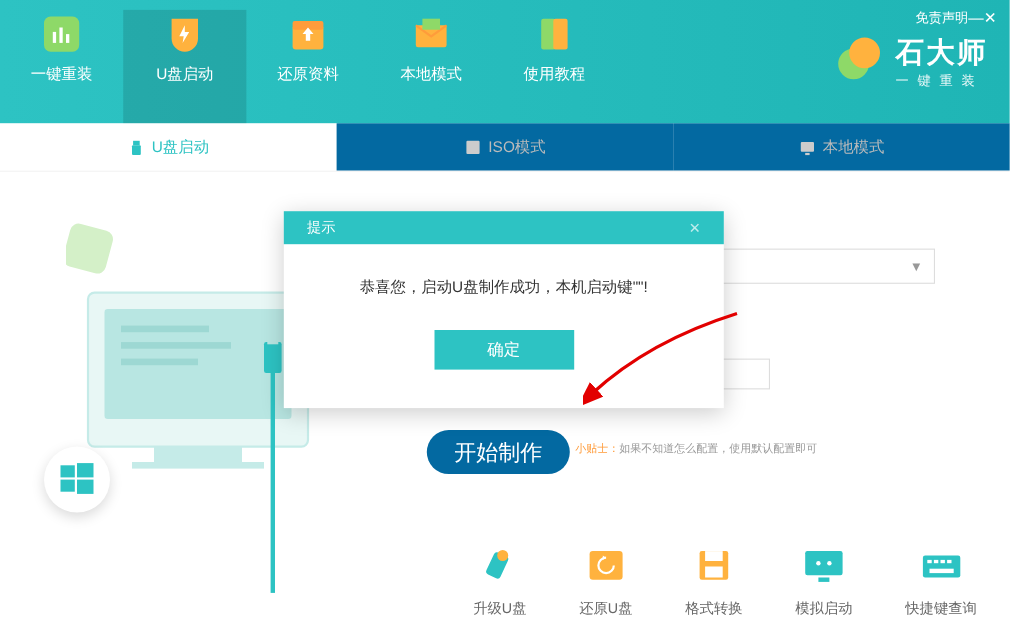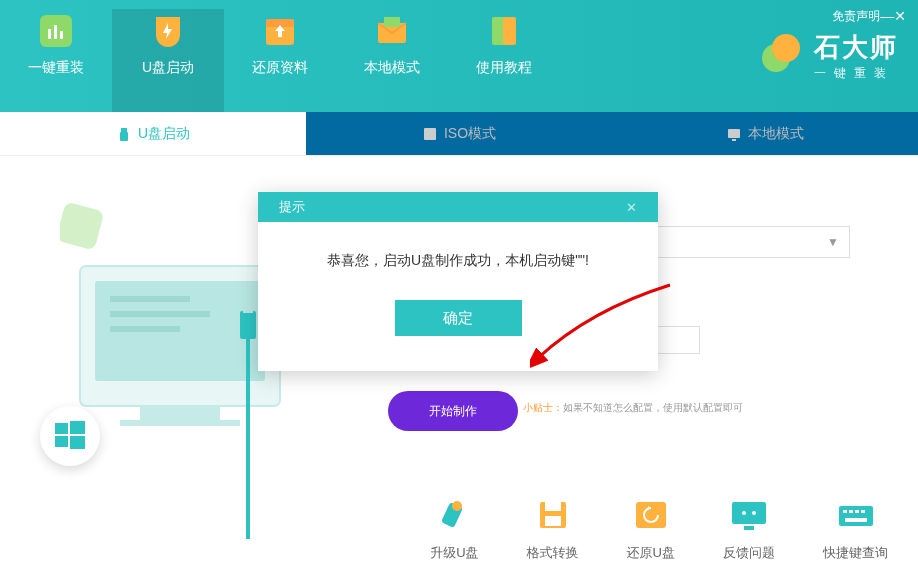--- a/index.html
+++ b/index.html
@@ -16,21 +16,21 @@
 .brand-title{font-size:26px;font-weight:bold;letter-spacing:2px}
 .brand-sub{font-size:12px;letter-spacing:8px;opacity:.9}
 .subtabs{height:44px;display:flex;border-bottom:1px solid #eee}
 .subtab{flex:1;display:flex;align-items:center;justify-content:center;gap:6px;font-size:14px;color:#bbb;cursor:pointer;background:#0369a1}
 .subtab.active{color:#2dc3c3;background:#fff}
 .subtab-icon{width:16px;height:16px}
 .content{position:relative;height:340px}
 .illus{position:absolute;left:60px;top:30px;width:260px;height:260px}
 .winlogo{position:absolute;left:40px;bottom:30px;width:60px;height:60px;background:#fff;border-radius:50%;box-shadow:0 4px 12px rgba(0,0,0,.15);display:flex;align-items:center;justify-content:center}
 .usb-cable{position:absolute;left:238px;top:155px;width:20px;height:300px}
-.start-btn{position:absolute;left:388px;top:235px;width:130px;height:40px;background:#6d28d9;color:#fff;border:none;border-radius:20px;font-size:12px;cursor:pointer}
+.start-btn{position:absolute;left:388px;top:235px;width:130px;height:40px;background:#0369a1;color:#fff;border:none;border-radius:20px;font-size:20px;cursor:pointer}
 .tip{position:absolute;left:523px;top:245px;font-size:10px;color:#999}
 .tip-label{color:#ff9c3b}
 .dropdown{position:absolute;right:68px;top:70px;width:220px;height:32px;border:1px solid #ddd;background:#fff;display:flex;align-items:center;justify-content:flex-end;padding-right:10px}
 .dropdown-arrow{color:#999;font-size:12px}
 .inputbox{position:absolute;right:218px;top:170px;width:70px;height:28px;border:1px solid #ddd}
 .bottom-tools{position:absolute;bottom:18px;right:30px;display:flex;gap:48px}
 .tool{text-align:center;cursor:pointer}
 .tool-icon{width:42px;height:34px;margin:0 auto 8px}
 .tool-label{font-size:13px;color:#666}
 .modal{position:absolute;left:258px;top:192px;width:400px;background:#fff;box-shadow:0 4px 20px rgba(0,0,0,.2);z-index:10}
@@ -172,42 +172,42 @@
 <div class="bottom-tools">
   <div class="tool">
     <svg class="tool-icon">
         <rect x="12" y="6" width="14" height="22" rx="3" fill="#2dc3c3" transform="rotate(25 19 17)"></rect>
         <circle cx="24" cy="8" r="5" fill="#ffb23e"></circle>
       </svg>
     <div class="tool-label">升级U盘</div>
   </div>
   <div class="tool">
     <svg class="tool-icon">
+        <rect x="6" y="4" width="30" height="26" rx="3" fill="#ffb23e"></rect>
+        <path d="M21 10 a7 7 0 1 0 7 7" fill="none" stroke="#fff" stroke-width="2"></path>
+        <path d="M18 8 l3 2 l-3 2 z" fill="#fff"></path>
+      </svg>
+    <div class="tool-label">还原U盘</div>
+  </div>
+  <div class="tool">
+    <svg class="tool-icon">
         <rect x="8" y="4" width="26" height="26" rx="2" fill="#ffb23e"></rect>
         <rect x="13" y="4" width="16" height="9" fill="#fff"></rect>
         <rect x="13" y="18" width="16" height="10" fill="#fff"></rect>
       </svg>
     <div class="tool-label">格式转换</div>
-  </div>
-  <div class="tool">
-    <svg class="tool-icon">
-        <rect x="6" y="4" width="30" height="26" rx="3" fill="#ffb23e"></rect>
-        <path d="M21 10 a7 7 0 1 0 7 7" fill="none" stroke="#fff" stroke-width="2"></path>
-        <path d="M18 8 l3 2 l-3 2 z" fill="#fff"></path>
-      </svg>
-    <div class="tool-label">还原U盘</div>
   </div>
   <div class="tool">
     <svg class="tool-icon">
         <rect x="4" y="4" width="34" height="22" rx="2" fill="#2dc3c3"></rect>
         <rect x="16" y="28" width="10" height="4" fill="#2dc3c3"></rect>
         <circle cx="16" cy="15" r="2" fill="#fff"></circle>
         <circle cx="26" cy="15" r="2" fill="#fff"></circle>
       </svg>
-    <div class="tool-label">反馈问题</div>
+    <div class="tool-label">模拟启动</div>
   </div>
   <div class="tool">
     <svg class="tool-icon">
         <rect x="4" y="8" width="34" height="20" rx="2" fill="#2dc3c3"></rect>
         <rect x="8" y="12" width="4" height="3" fill="#fff"></rect>
         <rect x="14" y="12" width="4" height="3" fill="#fff"></rect>
         <rect x="20" y="12" width="4" height="3" fill="#fff"></rect>
         <rect x="26" y="12" width="4" height="3" fill="#fff"></rect>
         <rect x="10" y="20" width="22" height="4" fill="#fff"></rect>
       </svg>

